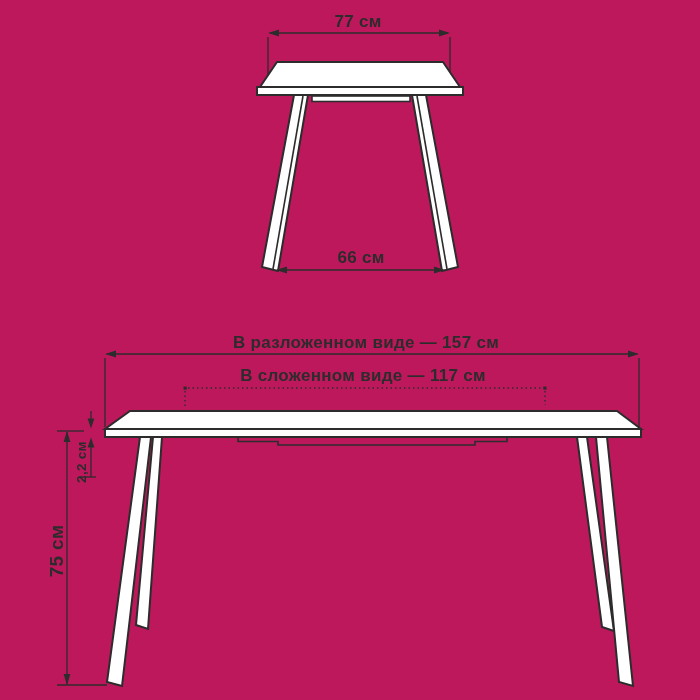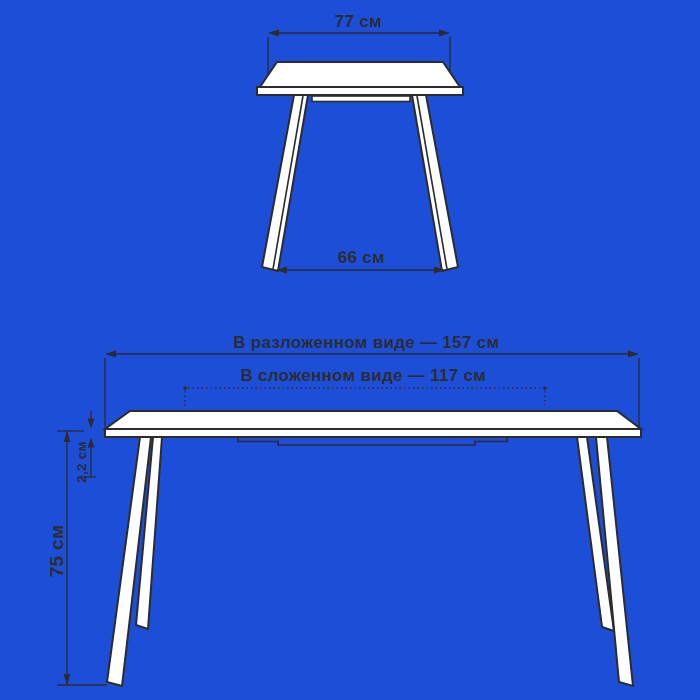--- a/index.html
+++ b/index.html
@@ -1,16 +1,16 @@
 <!DOCTYPE html>
 <html style="--ink: #2c2c2c;"><head>
 <meta charset="utf-8">
 <style>
   html,body{margin:0;padding:0;background:#fff;}
-  .stage{position:relative;width:700px;height:700px;background:#1d4ed8;overflow:hidden;}
+  .stage{position:relative;width:700px;height:700px;background:#be185d;overflow:hidden;}
   svg{display:block;}
   .ln{stroke:var(--ink,#2c2c2c);fill:none;stroke-linecap:butt;}
   .w16{stroke-width:1.6;}
   .w13{stroke-width:1.3;}
   .dot{stroke:var(--ink,#2c2c2c);fill:none;stroke-width:1.4;stroke-dasharray:1.5 3;}
   .shape{stroke:var(--ink,#2c2c2c);fill:#ffffff;stroke-width:2;stroke-linejoin:miter;}
   .arr{fill:var(--ink,#2c2c2c);stroke:none;}
   text{fill:var(--ink,#2c2c2c);font-family:"Liberation Sans","DejaVu Sans",sans-serif;
        font-weight:700;letter-spacing:.3px;}
   .t17{font-size:17px;}

